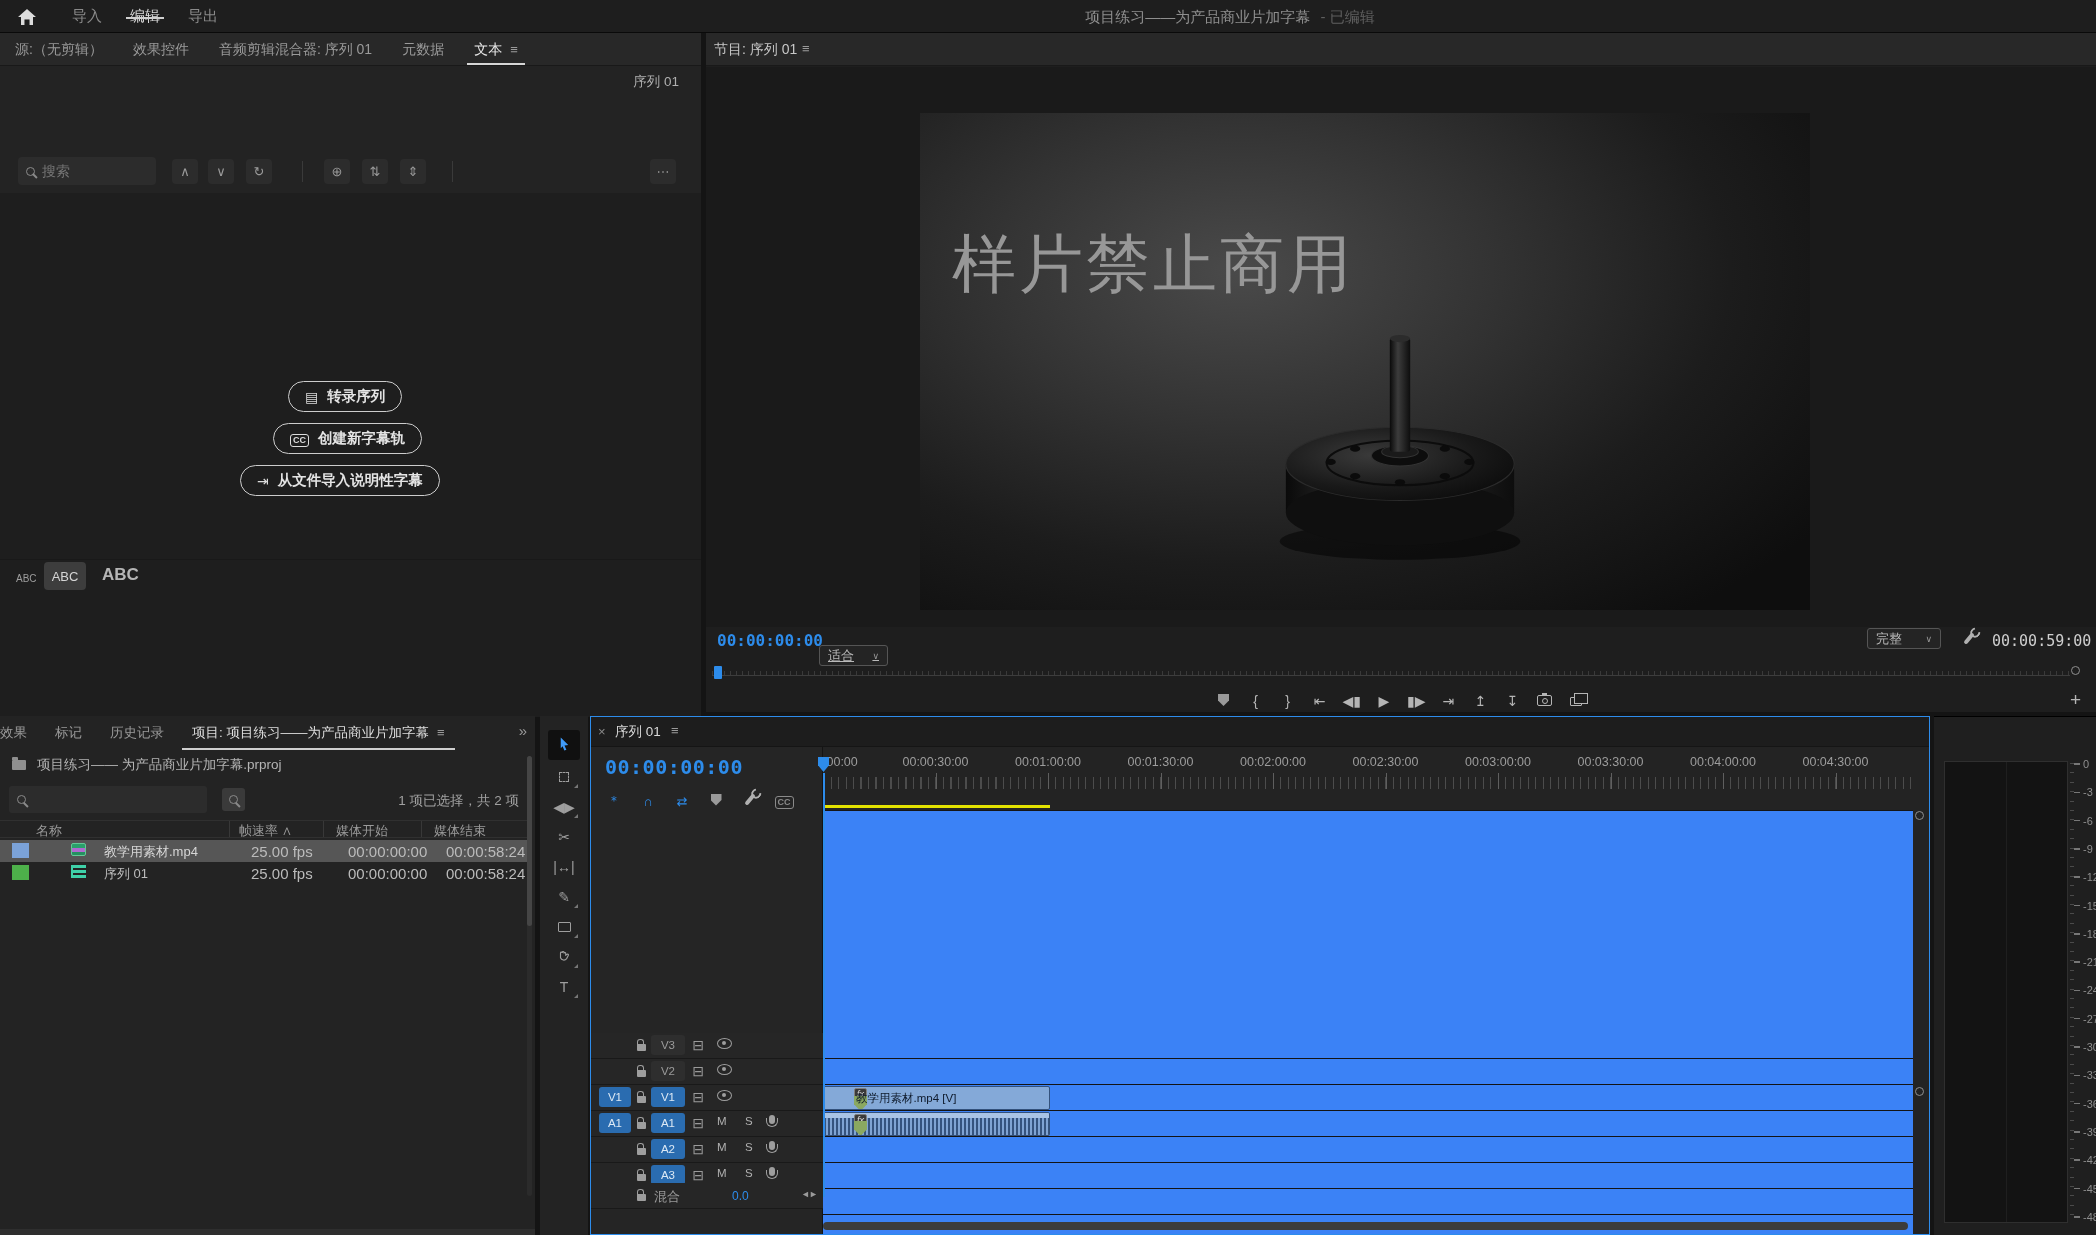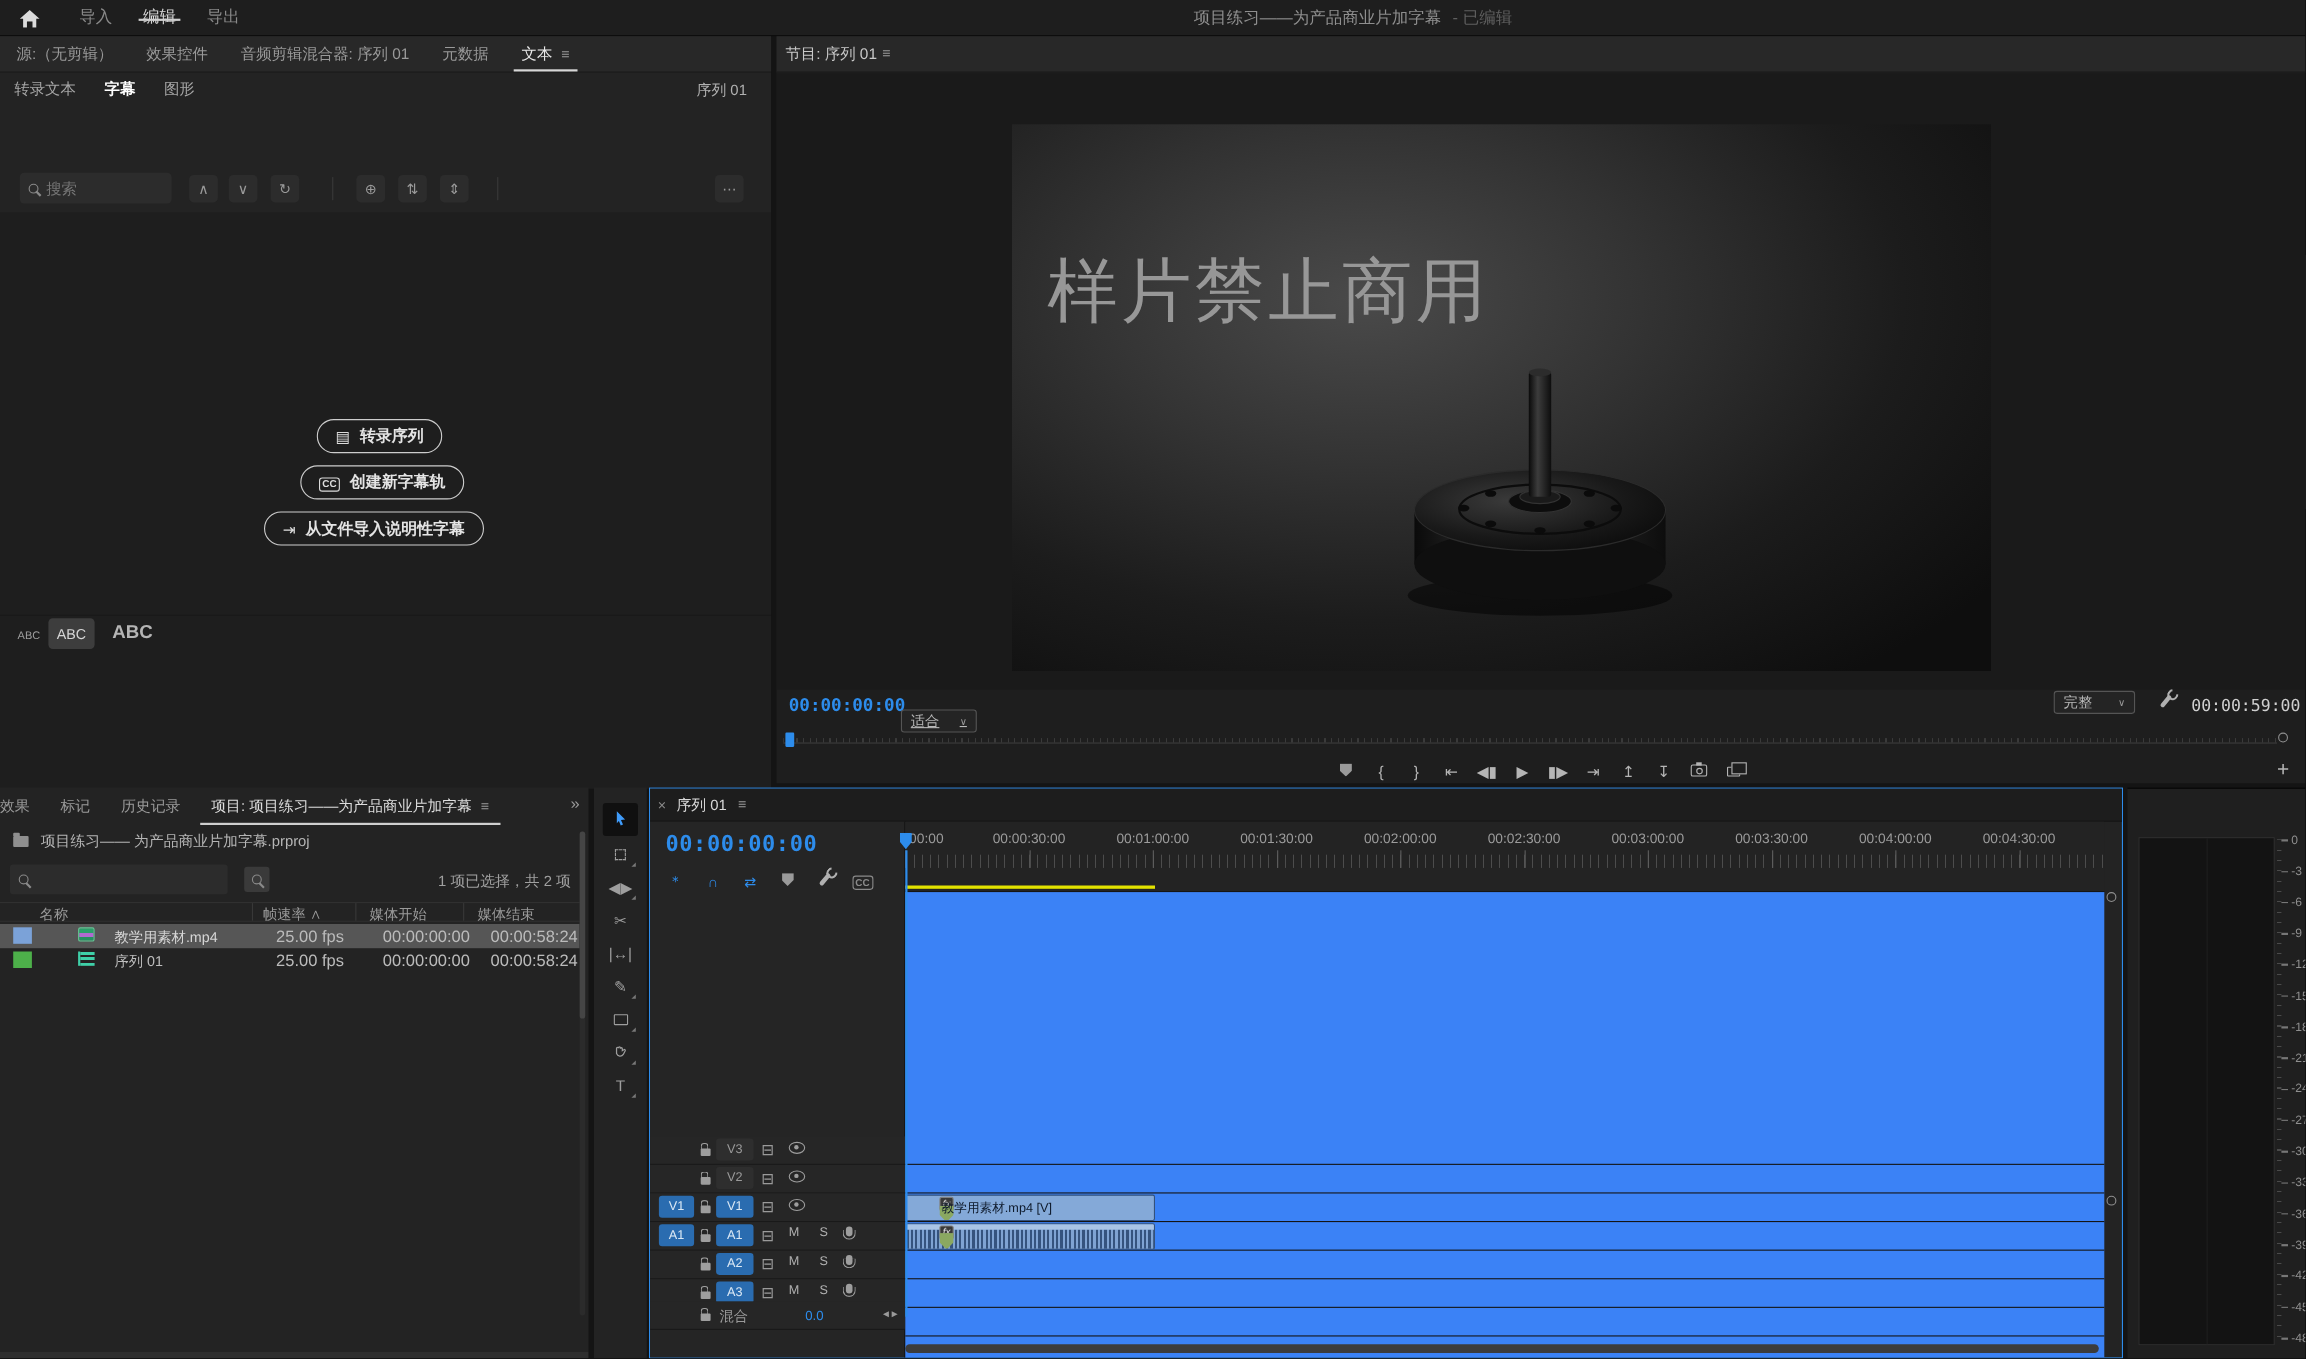--- a/index.html
+++ b/index.html
@@ -207,25 +207,20 @@
   </div>
 
   <div id="left-group">
     <div id="lp-tabbar">
         <div class="lp-tab">源:（无剪辑）</div>
         <div class="lp-tab">效果控件</div>
         <div class="lp-tab">音频剪辑混合器: 序列 01</div>
         <div class="lp-tab">元数据</div>
         <div class="lp-tab active">文本<span class="tab-menu-glyph">≡</span></div>
       </div>
-    <div id="lp-subtabs">
-        <div class="lp-subtab">转录文本</div>
-        <div class="lp-subtab active">字幕</div>
-        <div class="lp-subtab">图形</div>
-      </div>
     <div id="lp-seq-label">序列 01</div>
     <div id="cap-toolbar">
       <div id="cap-search">
         <span class="mag"></span>
         <input placeholder="搜索" style="">
       </div>
       <div class="vdiv" style="left:302px"></div>
       <div class="vdiv" style="left:452px"></div>
       <div class="sqbtn" style="left:650px" id="cap-more">⋯</div>
     <div class="sqbtn" style="left: 172px;">

